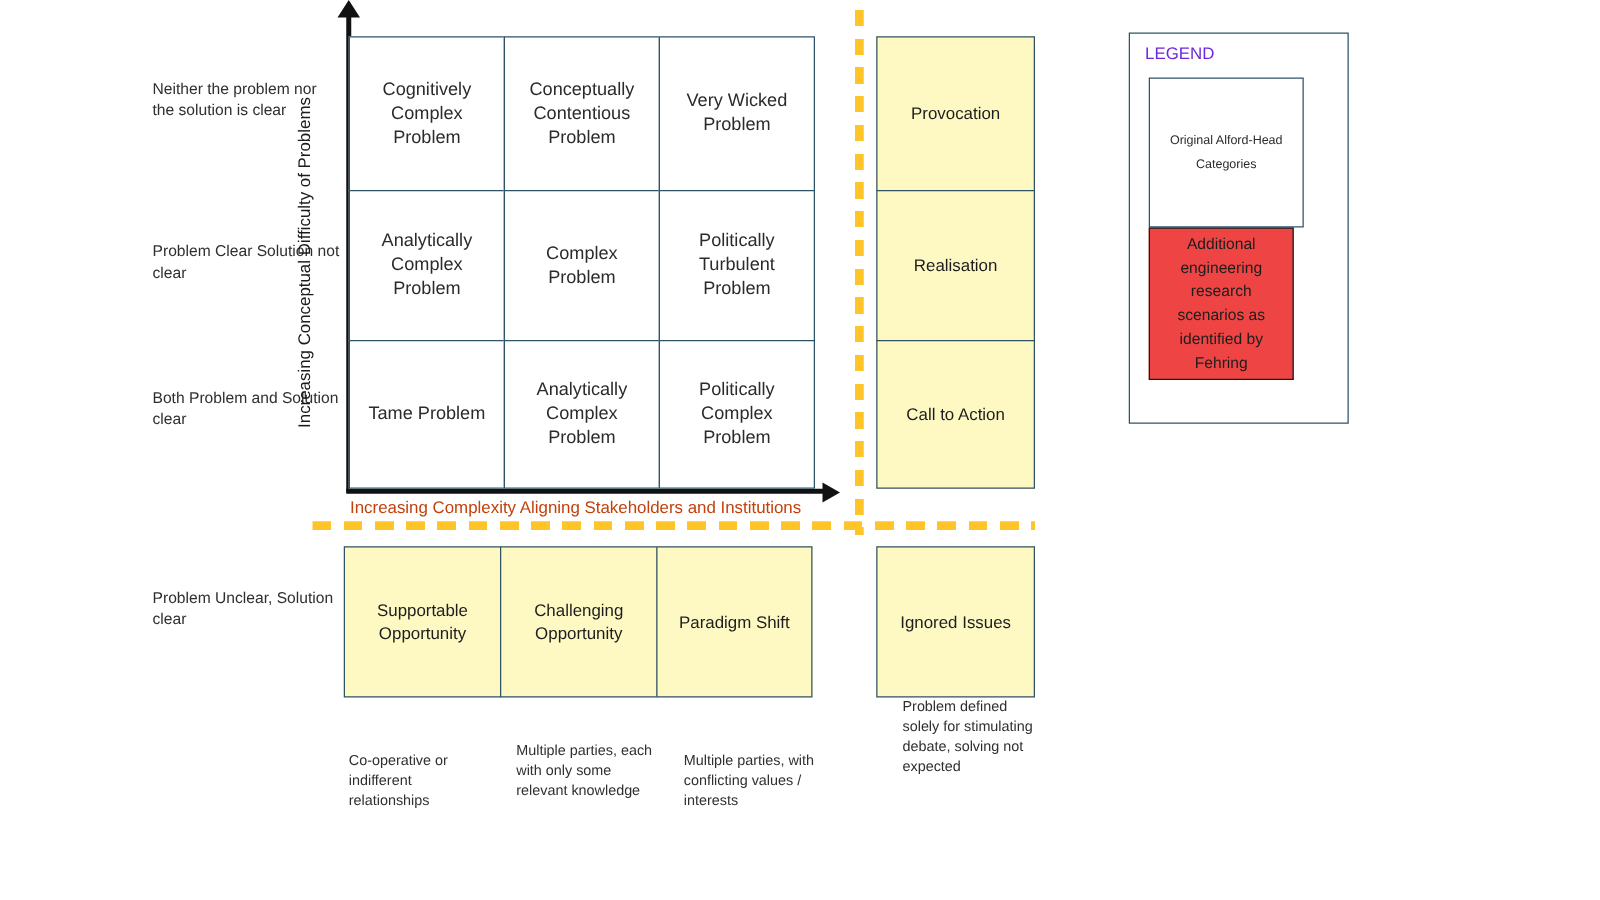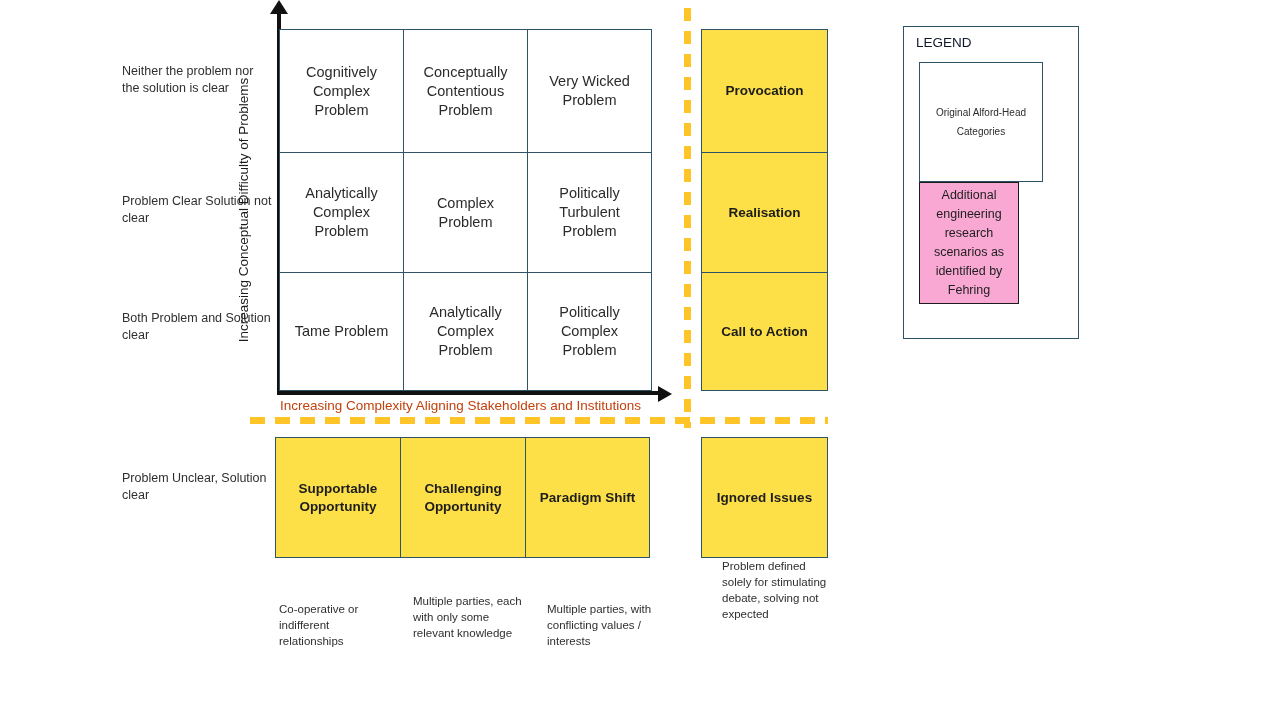--- a/index.html
+++ b/index.html
@@ -97,30 +97,29 @@
     line-height: 19px;
     color: #2b2b2b;
     padding: 2px 6px;
   }
 
   
   .teal {
     position: absolute;
     box-sizing: border-box;
     border: 1px solid #2e5266;
-    background: #fde047;
+    background: #fef9c3;
     display: flex;
     align-items: center;
     justify-content: center;
     text-align: center;
     font-size: 13.5px;
     line-height: 18px;
     color: #1d1d1d;
     padding: 2px 6px;
-    font-weight: bold;
   }
 
   
   .dash-v {
     left: 684px;
     top: 8px;
     width: 7px;
     height: 420px;
     background: repeating-linear-gradient(
       to bottom,
@@ -154,21 +153,21 @@
     width: 176px;
     height: 313px;
     box-sizing: border-box;
     border: 1px solid #2e5266;
     background: #ffffff;
   }
   .legend-title {
     left: 916px;
     top: 35px;
     font-size: 13.5px;
-    color: #0f172a;
+    color: #6d28d9;
   }
   .legend-sw-white {
     left: 919px;
     top: 62px;
     width: 124px;
     height: 120px;
     box-sizing: border-box;
     border: 1px solid #2e5266;
     background: #ffffff;
     display: flex;
@@ -176,25 +175,25 @@
     justify-content: center;
     text-align: center;
     font-size: 10px;
     line-height: 19px;
     color: #2b2b2b;
     padding: 2px 8px;
   }
   .legend-sw-teal {
     left: 919px;
     top: 182px;
-    width: 100px;
+    width: 116px;
     height: 122px;
     box-sizing: border-box;
     border: 1px solid #1b1b1b;
-    background: #f9a8d4;
+    background: #ef4444;
     display: flex;
     align-items: center;
     justify-content: center;
     text-align: center;
     font-size: 12.5px;
     line-height: 19px;
     color: #1d1d1d;
     padding: 2px 8px;
   }
 </style>

